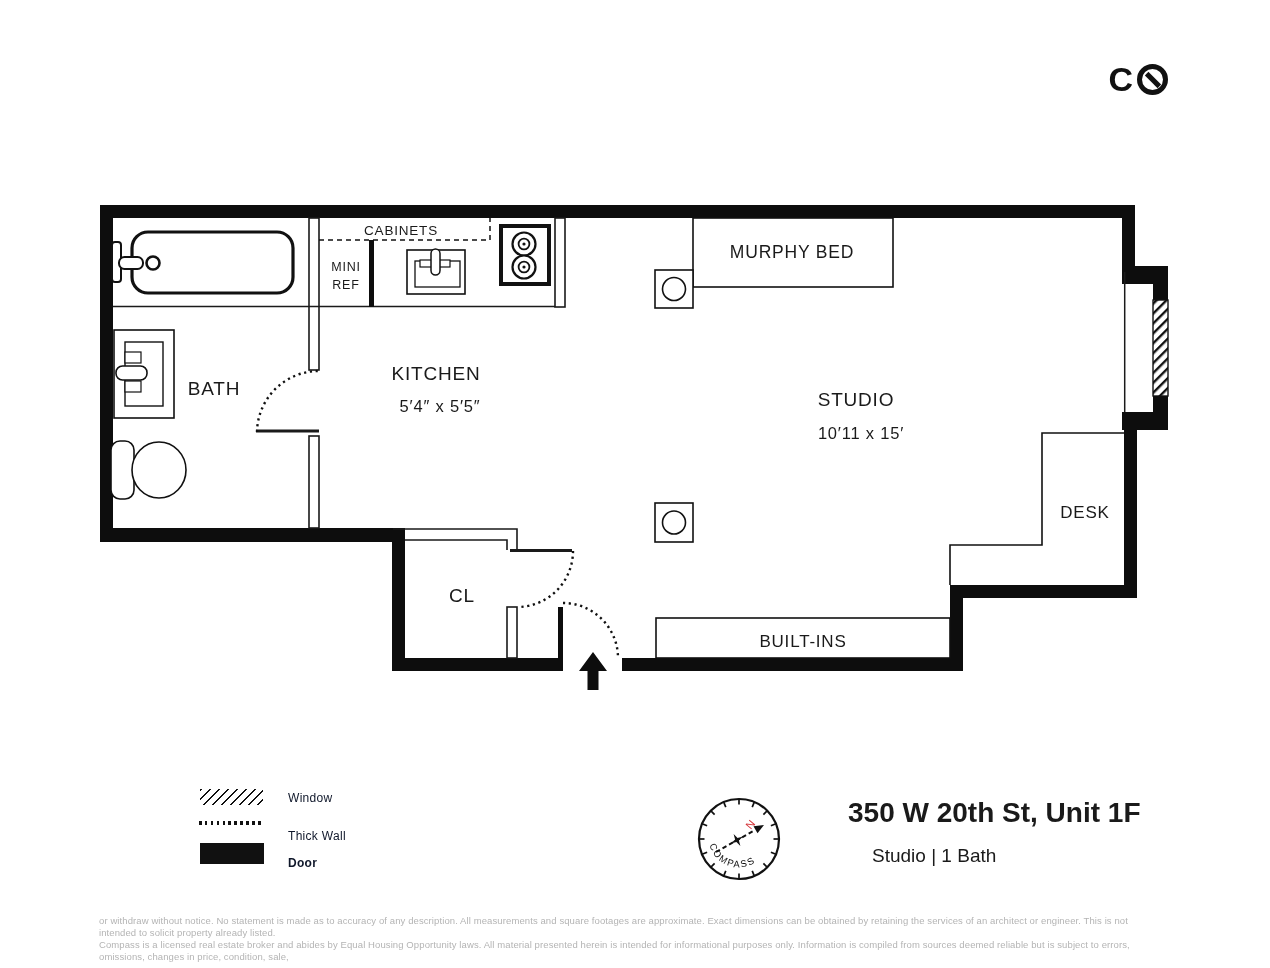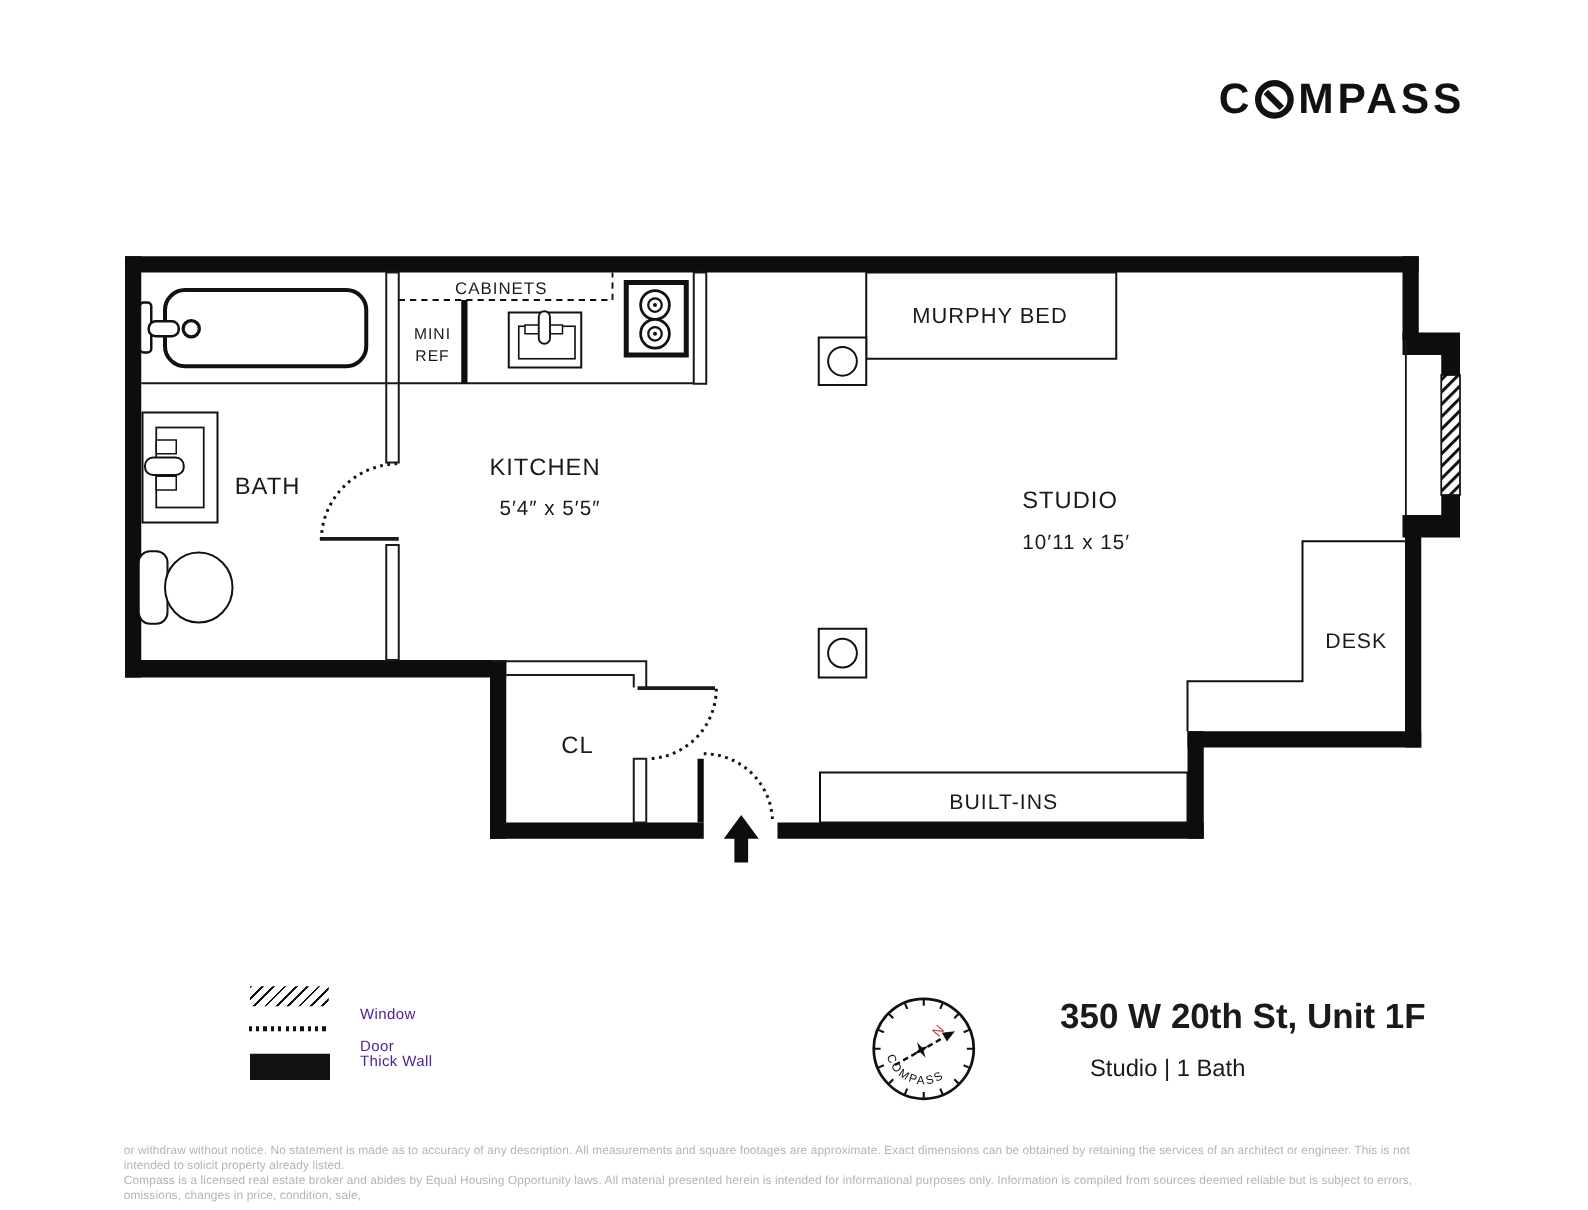--- a/index.html
+++ b/index.html
@@ -16,22 +16,22 @@
 
   
   .plan{position:absolute;left:90px;top:195px;width:1090px;height:510px;}
 
   
   .lg-hatch{position:absolute;left:200px;top:789px;width:63px;height:16px;
         background:repeating-linear-gradient(135deg,#111 0 1.5px,#fff 1.5px 6.4px);}
   .lg-dots{position:absolute;left:199px;top:821px;width:64px;height:4px;
         background:repeating-linear-gradient(90deg,#111 0 2.6px,transparent 2.6px 5.9px);}
   .lg-wall{position:absolute;left:200px;top:843px;width:64px;height:21px;background:#111;}
-  .lg-label{position:absolute;left:288px;font-size:12px;color:#4c1d95;letter-spacing:.3px;margin-top:13px;}
-  .lg-label.l1{top:791px;} .lg-label.l2{top:817px;} .lg-label.l3{top:829px;}
+  .lg-label{position:absolute;left:288px;font-size:12px;color:#0f172a;letter-spacing:.3px;}
+  .lg-label.l1{top:791px;} .lg-label.l2{top:856px;font-weight:bold;} .lg-label.l3{top:829px;}
 
   
   .rose{position:absolute;left:694px;top:794px;width:90px;height:90px;}
 
   
   .addr{position:absolute;left:848px;top:797px;font-size:28px;font-weight:700;color:#1a1a1a;}
   .summ{position:absolute;left:848px;top:845px;font-size:19px;font-weight:400;color:#1a1a1a;margin-left:24px;}
 
   
   .disc{position:absolute;left:99px;top:915px;width:1068px;font-size:9.5px;
@@ -40,21 +40,20 @@
 </head>
 <body>
 
 <div class="canvas">
 
   <div class="logo">
     <span>C</span>
     <span class="oglyph">
         <span class="needle"></span>
       </span>
-    <span>MPASS</span>
   </div>
 
   <svg class="plan" viewBox="90 195 1090 510">
     <defs>
       <pattern id="hatch" width="7" height="7" patternUnits="userSpaceOnUse" patternTransform="rotate(45)">
         <rect width="7" height="7" fill="#fff"></rect>
         <rect width="2.4" height="7" fill="#111"></rect>
       </pattern>
     </defs>
 

